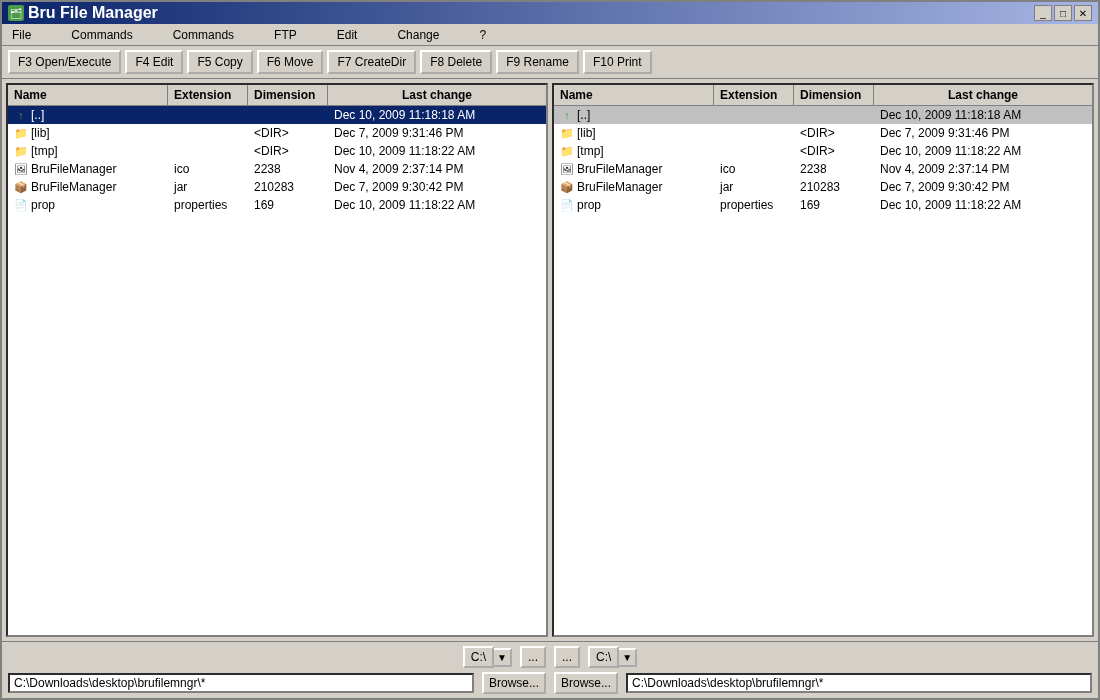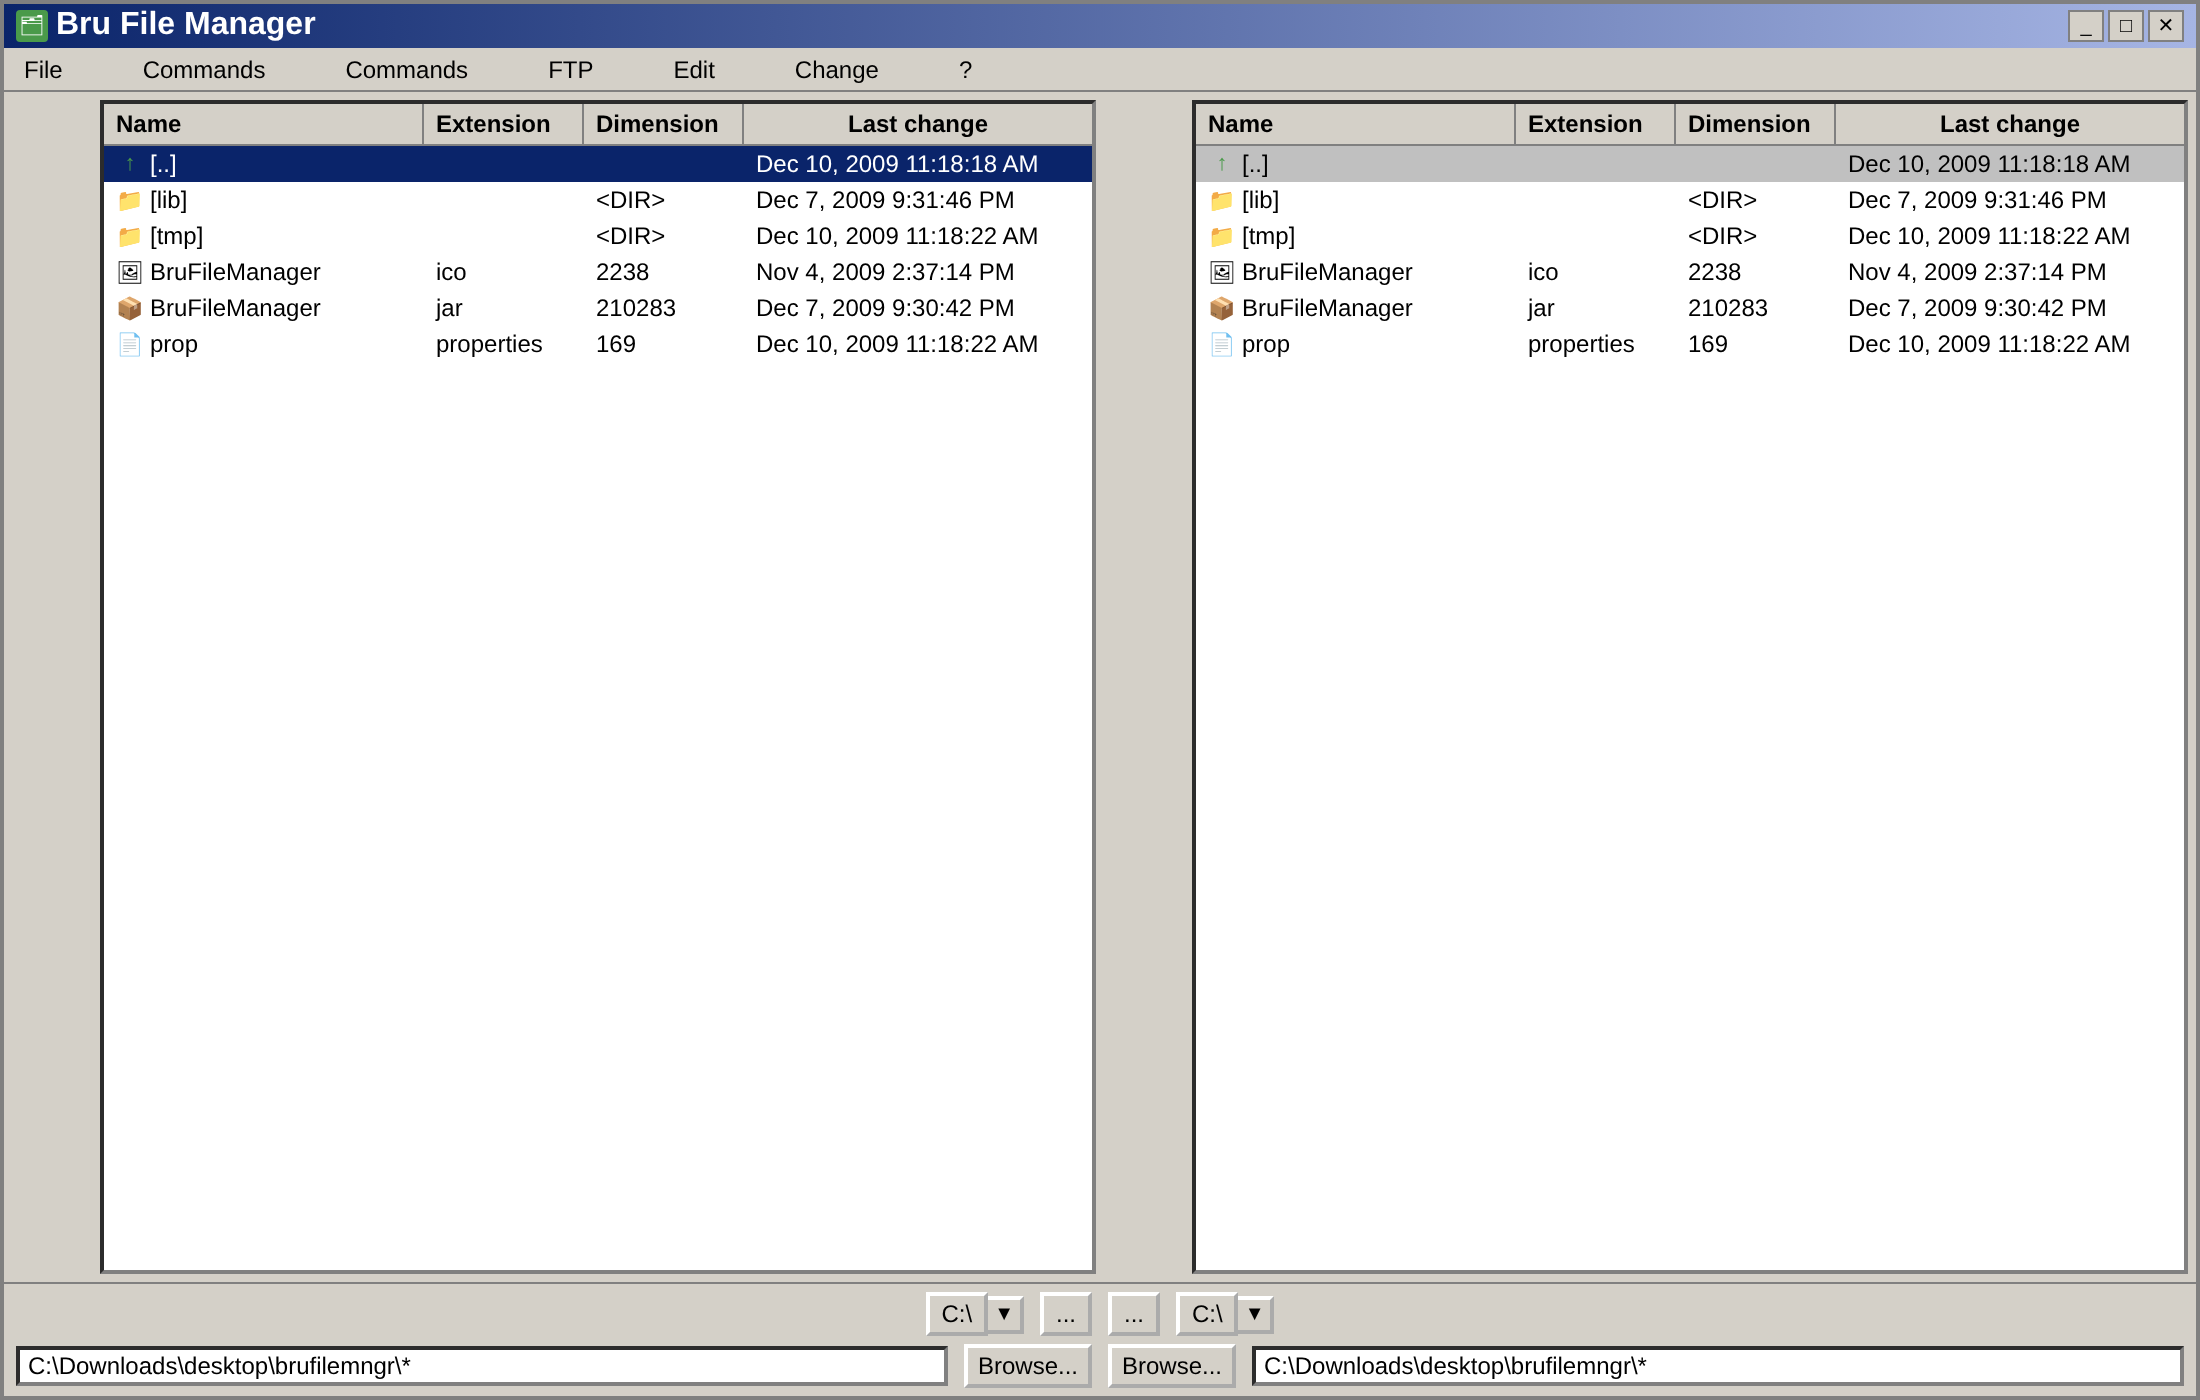--- a/index.html
+++ b/index.html
@@ -105,21 +105,20 @@
       gap: 4px;
       overflow: hidden;
     }
     .panel {
       flex: 1;
       background: white;
       border: 2px inset #808080;
       display: flex;
       flex-direction: column;
       overflow: hidden;
-      margin-left: 44px;
     }
     .panel-header {
       display: grid;
       grid-template-columns: 160px 80px 80px 1fr;
       background: #d4d0c8;
       border-bottom: 1px solid #808080;
       flex-shrink: 0;
     }
     .panel-header-cell {
       padding: 3px 6px;
@@ -255,20 +254,30 @@
   <div class="menu-bar">
     <span class="menu-item">File</span>
     <span class="menu-item">Commands</span>
     <span class="menu-item">Commands</span>
     <span class="menu-item">FTP</span>
     <span class="menu-item">Edit</span>
     <span class="menu-item">Change</span>
     <span class="menu-item">?</span>
   </div>
 
+  <div class="toolbar">
+    <button class="toolbar-btn">F3 Open/Execute</button>
+    <button class="toolbar-btn">F4 Edit</button>
+    <button class="toolbar-btn">F5 Copy</button>
+    <button class="toolbar-btn">F6 Move</button>
+    <button class="toolbar-btn">F7 CreateDir</button>
+    <button class="toolbar-btn">F8 Delete</button>
+    <button class="toolbar-btn">F9 Rename</button>
+    <button class="toolbar-btn">F10 Print</button>
+  </div>
 
   <div class="panels-area">
 
     <div class="panel">
       <div class="panel-header">
         <div class="panel-header-cell">Name</div>
         <div class="panel-header-cell">Extension</div>
         <div class="panel-header-cell">Dimension</div>
         <div class="panel-header-cell">Last change</div>
       </div>

